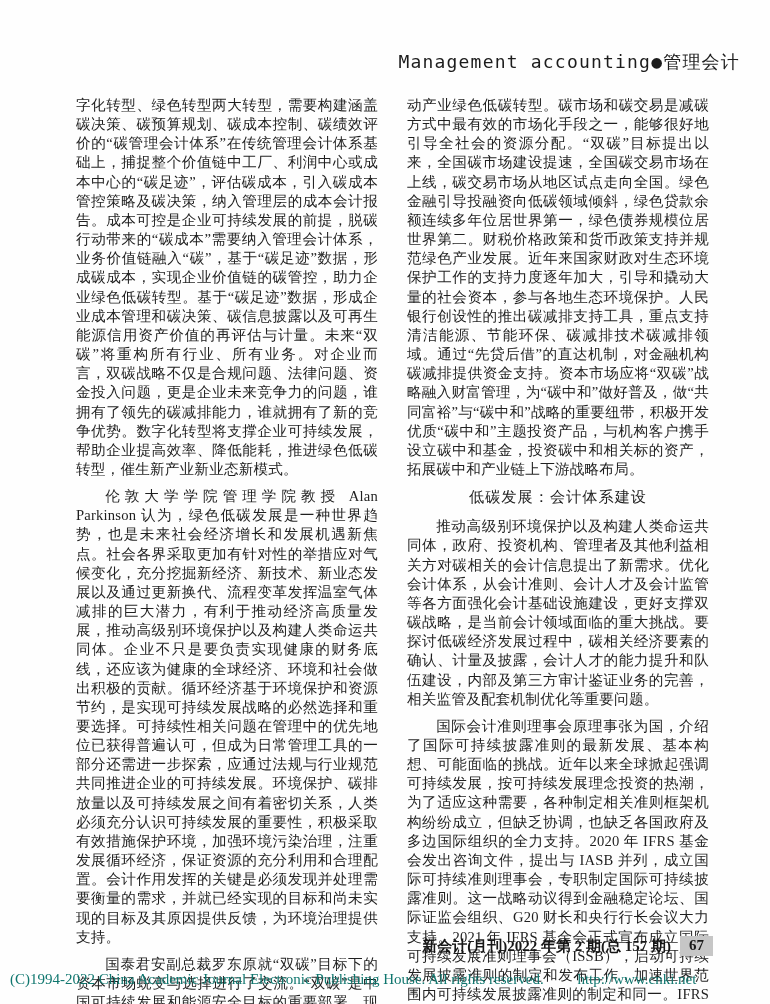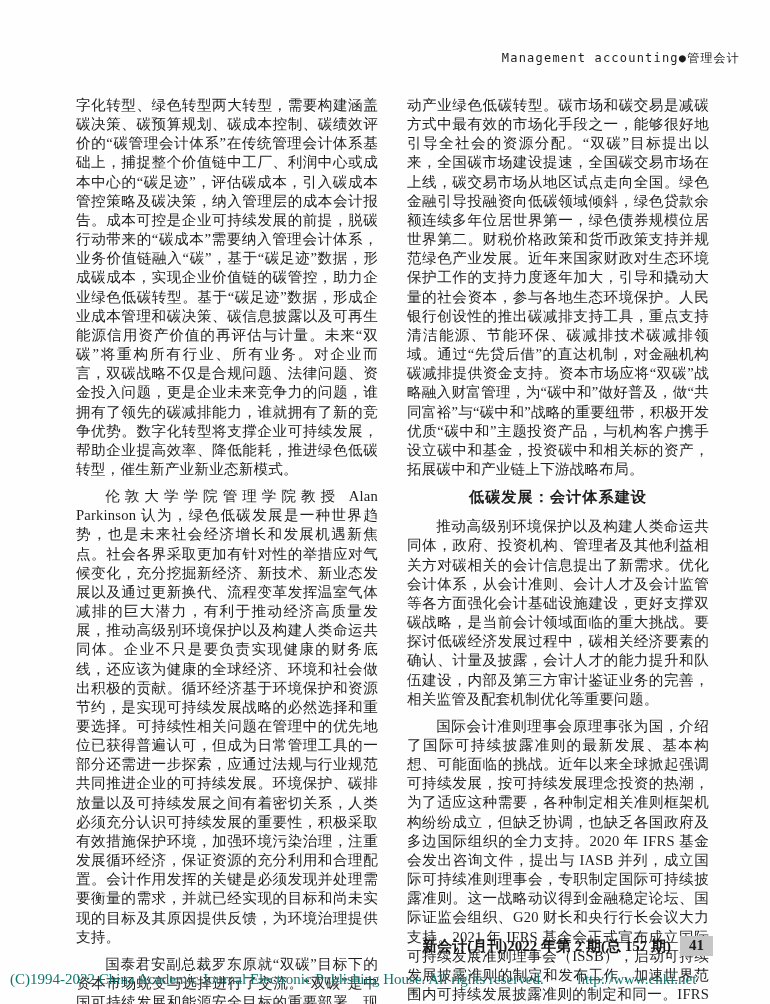--- a/index.html
+++ b/index.html
@@ -10,21 +10,21 @@
     position: relative;
     font-family: "Liberation Serif", "DejaVu Serif", serif;
     color: #1f1f1f;
     overflow: hidden;
   }
   .page-header {
     position: absolute;
     top: 50px;
     right: 30px;
     font-family: "DejaVu Sans Mono", monospace;
-    font-size: 12px;
+    font-size: 18px;
     letter-spacing: 1.2px;
     color: #1c1c1c;
     white-space: nowrap;
   }
   .columns {
     position: absolute;
     top: 88px;
     left: 68px;
     display: flex;
     gap: 13px;
@@ -33,21 +33,21 @@
     width: 318px;
     font-size: 14.6px;
     line-height: 19.15px;
     text-align: justify;
     text-justify: inter-character;
     letter-spacing: 0.2px;
   }
   .col p { margin: 8px; }
   .col p.indent { text-indent: 2em; }
   .section-heading {
-    font-weight: bold;
+    font-weight: normal;
     text-align: center;
     font-size: 15.2px;
     margin: 0 0 11px 0;
     letter-spacing: 1px;
   }
   .journal-line {
     position: absolute;
     top: 936px;
     right: 57px;
     display: flex;
@@ -90,19 +90,19 @@
   <div class="col">
     <p>动产业绿色低碳转型。碳市场和碳交易是减碳方式中最有效的市场化手段之一，能够很好地引导全社会的资源分配。“双碳”目标提出以来，全国碳市场建设提速，全国碳交易市场在上线，碳交易市场从地区试点走向全国。绿色金融引导投融资向低碳领域倾斜，绿色贷款余额连续多年位居世界第一，绿色债券规模位居世界第二。财税价格政策和货币政策支持并规范绿色产业发展。近年来国家财政对生态环境保护工作的支持力度逐年加大，引导和撬动大量的社会资本，参与各地生态环境保护。人民银行创设性的推出碳减排支持工具，重点支持清洁能源、节能环保、碳减排技术碳减排领域。通过“先贷后借”的直达机制，对金融机构碳减排提供资金支持。资本市场应将“双碳”战略融入财富管理，为“碳中和”做好普及，做“共同富裕”与“碳中和”战略的重要纽带，积极开发优质“碳中和”主题投资产品，与机构客户携手设立碳中和基金，投资碳中和相关标的资产，拓展碳中和产业链上下游战略布局。</p>
     <div class="section-heading">低碳发展：会计体系建设</div>
     <p class="indent">推动高级别环境保护以及构建人类命运共同体，政府、投资机构、管理者及其他利益相关方对碳相关的会计信息提出了新需求。优化会计体系，从会计准则、会计人才及会计监管等各方面强化会计基础设施建设，更好支撑双碳战略，是当前会计领域面临的重大挑战。要探讨低碳经济发展过程中，碳相关经济要素的确认、计量及披露，会计人才的能力提升和队伍建设，内部及第三方审计鉴证业务的完善，相关监管及配套机制优化等重要问题。</p>
     <p class="indent">国际会计准则理事会原理事张为国，介绍了国际可持续披露准则的最新发展、基本构想、可能面临的挑战。近年以来全球掀起强调可持续发展，按可持续发展理念投资的热潮，为了适应这种需要，各种制定相关准则框架机构纷纷成立，但缺乏协调，也缺乏各国政府及多边国际组织的全力支持。2020 年 IFRS 基金会发出咨询文件，提出与 IASB 并列，成立国际可持续准则理事会，专职制定国际可持续披露准则。这一战略动议得到金融稳定论坛、国际证监会组织、G20 财长和央行行长会议大力支持。2021 年 IFRS 基金会正式宣布成立国际可持续发展准则理事会（ISSB），启动可持续发展披露准则的制定和发布工作，加速世界范围内可持续发展披露准则的制定和同一。IFRS 基金会的基本构想，首先，从需求方而言，其确立从全球投资者需要更多及可</p>
   </div>
 </div>
 
 <div class="journal-line">
   <span>新会计(月刊)2022 年第 2 期(总 157 期)</span>
-  <span class="page-box">41</span>
+  <span class="page-box">67</span>
 </div>
 
 <div class="copyright">
   <span>(C)1994-2022 China Academic Journal Electronic Publishing House. All rights reserved.</span>
   <span class="url">http://www.cnki.net</span>
 </div>
 
 </body></html>

